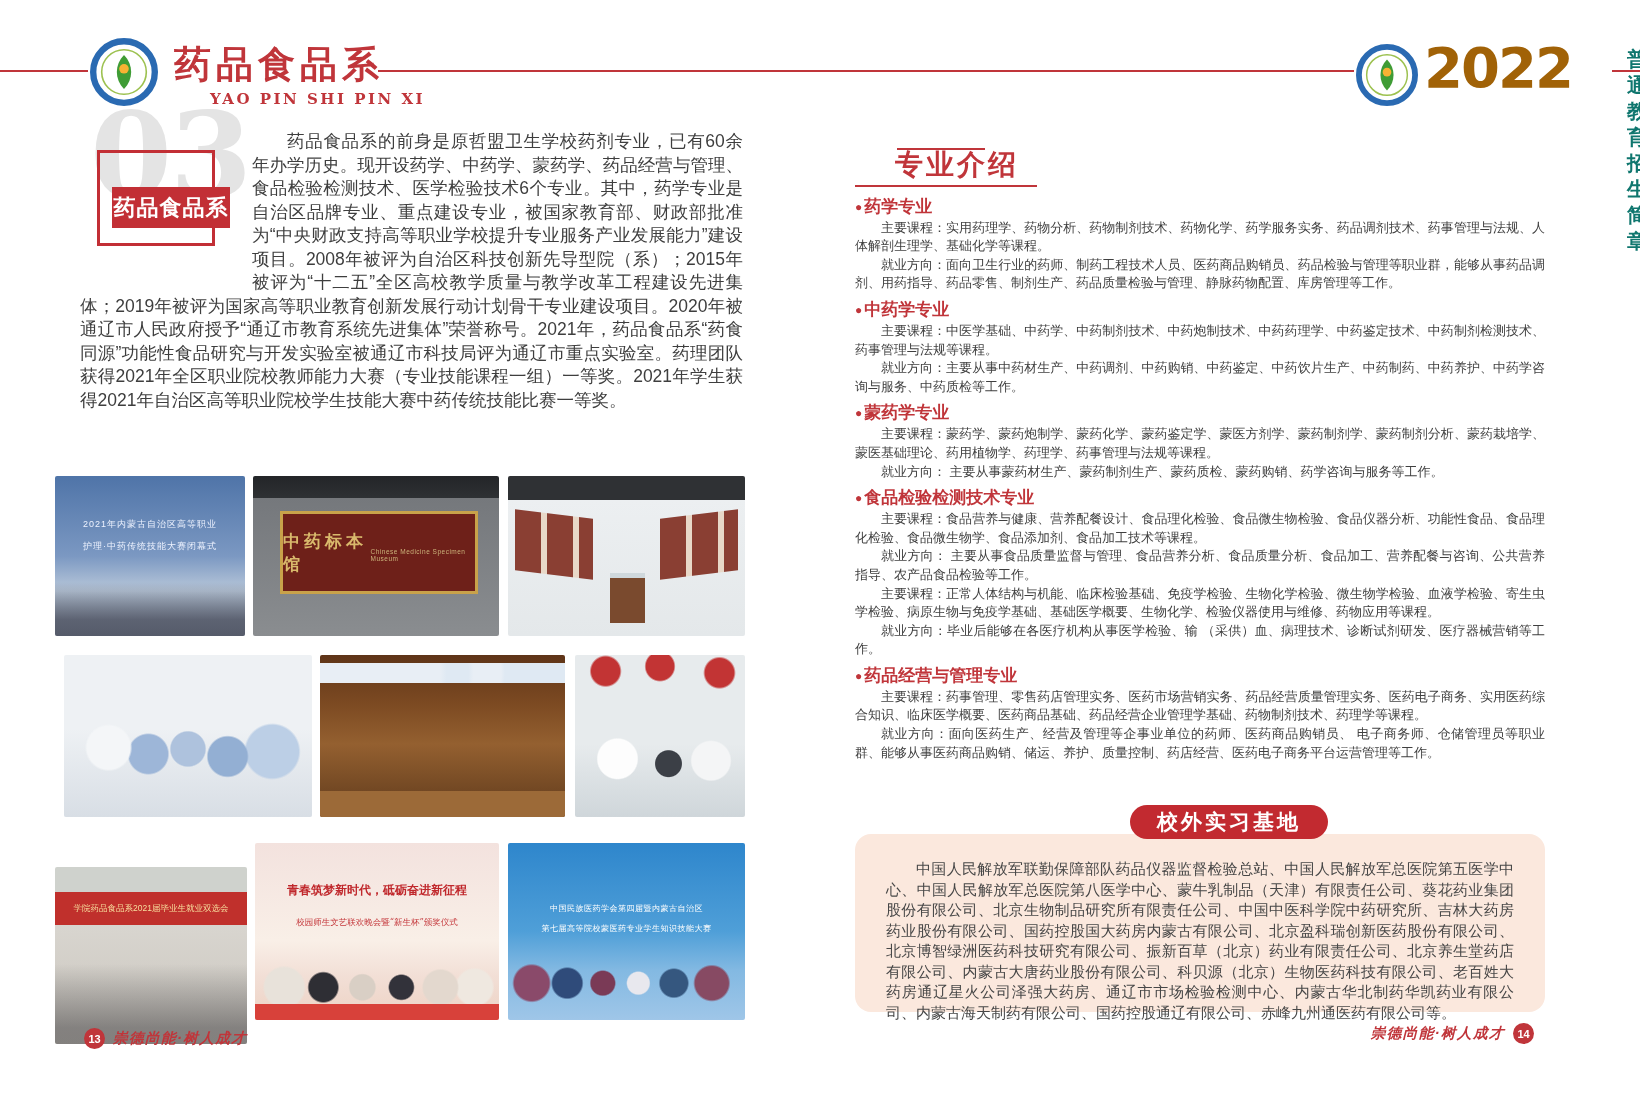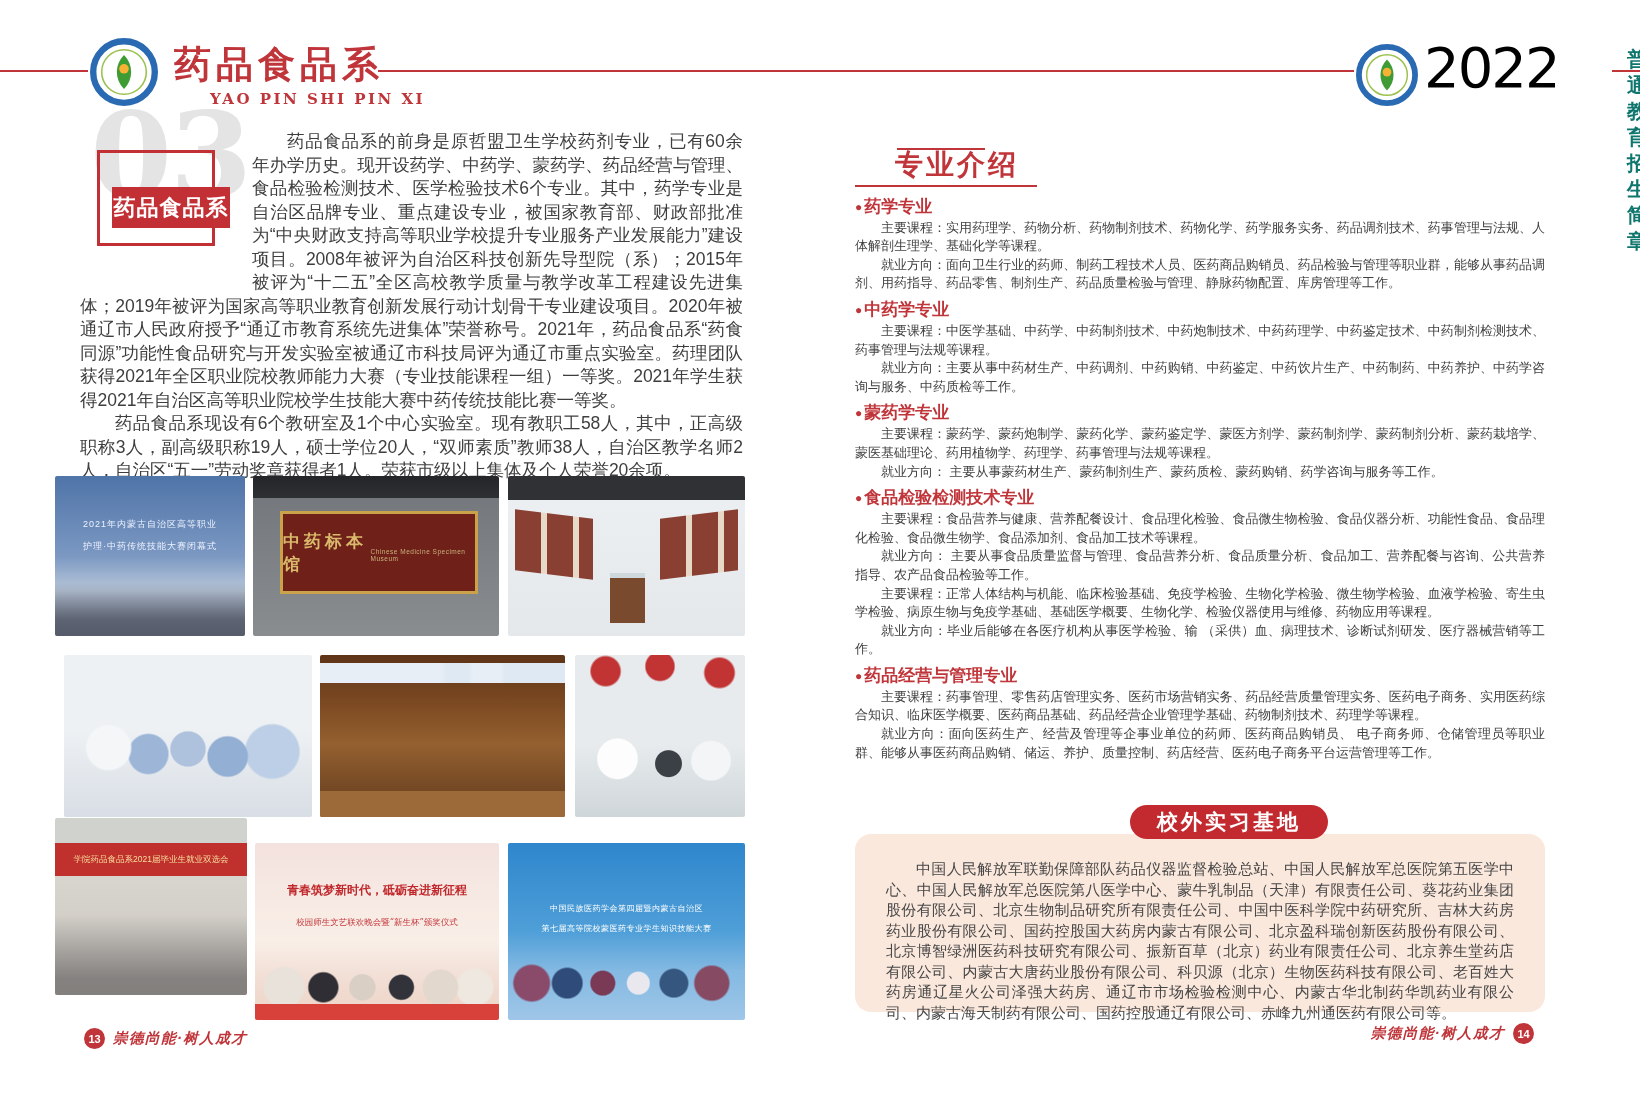--- a/index.html
+++ b/index.html
@@ -5,22 +5,22 @@
   html,body{margin:0;padding:0;background:#888;}
   #page{position:relative;width:1640px;height:1101px;background:#ffffff;overflow:hidden;
         font-family:"Liberation Sans","DejaVu Sans",sans-serif;color:#3f3f3f;}
   
   .hline{position:absolute;top:70px;height:2px;background:#c0353a;}
   .logo{position:absolute;}
   .dept-title{position:absolute;left:174px;top:40px;font-family:"DejaVu Serif","Liberation Serif",serif;
               font-weight:700;font-size:37px;letter-spacing:5px;color:#c0353a;}
   .dept-sub{position:absolute;left:210px;top:90px;font-family:"DejaVu Serif","Liberation Serif",serif;
             font-weight:700;font-size:15px;letter-spacing:2.5px;color:#c0353a;}
-  .year{position:absolute;left:1424px;top:40px;font-family:"DejaVu Sans",sans-serif;font-weight:400;
-        font-size:56px;line-height:1;letter-spacing:-2px;color:#000000;}
+  .year{position:absolute;left:1424px;top:40px;font-family:"DejaVu Sans",sans-serif;font-weight:700;
+        font-size:56px;line-height:1;letter-spacing:-2px;color:#a16207;}
   .year-cap{position:absolute;left:1627px;top:46px;font-size:20px;line-height:26px;font-weight:700;color:#0f766e;font-family:Liberation Serif, serif;}
   
   .num03{position:absolute;left:90px;top:96px;font-family:"DejaVu Serif","Liberation Serif",serif;
          font-weight:700;font-size:118px;line-height:1;color:#e4e4e4;letter-spacing:-2px;}
   .sq{position:absolute;left:97px;top:150px;width:112px;height:90px;border:3px solid #c22f35;}
   .redbox{position:absolute;left:112px;top:187px;width:118px;height:41px;background:#c22f35;color:#fff;
           font-family:"DejaVu Serif","Liberation Serif",serif;font-weight:700;font-size:22px;
           letter-spacing:1px;display:flex;align-items:center;justify-content:center;}
   
   .intro{position:absolute;left:80px;top:130px;width:663px;font-size:17.5px;line-height:23.5px;
@@ -69,21 +69,21 @@
   .ph5 .counter{position:absolute;bottom:0;width:100%;height:16%;background:#9c6a38;}
   .ph6{left:575px;top:655px;width:170px;height:162px;
        background:radial-gradient(circle at 18% 10%,#c23434 0 7%,transparent 8%),
                   radial-gradient(circle at 50% 7%,#c23434 0 8%,transparent 9%),
                   radial-gradient(circle at 85% 11%,#c23434 0 7%,transparent 8%),
                   linear-gradient(180deg,#e7ebed 0 55%,#cfd6da 100%);}
   .ph6 .figs{position:absolute;bottom:0;width:100%;height:60%;
        background:radial-gradient(circle at 25% 40%,#fdfdfd 0 14%,transparent 15%),
                   radial-gradient(circle at 55% 45%,#3b3f46 0 12%,transparent 13%),
                   radial-gradient(circle at 80% 42%,#f4f5f6 0 13%,transparent 14%);}
-  .ph7{left:55px;top:818px;width:192px;height:177px;
+  .ph7{left:55px;top:867px;width:192px;height:177px;
        background:linear-gradient(180deg,#cfd2cd 0%,#cfd2cd 14%,#d8d5cf 34%,#c9c4bc 100%);}
   .ph7 .banner{position:absolute;top:14%;width:100%;height:19%;background:#c0302c;
        display:flex;align-items:center;justify-content:center;}
   .ph7 .banner span{color:#f7df9e;font-size:8.5px;white-space:nowrap;}
   .ph7 .crowd{position:absolute;bottom:0;width:100%;height:45%;
        background:linear-gradient(180deg,rgba(45,45,50,0) 0%,rgba(45,45,50,.45) 80%);}
   .ph8{left:255px;top:843px;width:244px;height:177px;
        background:linear-gradient(180deg,#f3e2de 0%,#f9efe7 55%,#f2dfd6 75%,#edd2c4 100%);}
   .ph8 .c1{top:22%;color:#c0282c;font-family:"DejaVu Serif",serif;font-weight:700;font-size:12px;}
   .ph8 .c2{top:42%;color:#c4383c;font-family:"DejaVu Serif",serif;font-size:8.5px;}
@@ -165,21 +165,20 @@
     <div>招生简章</div>
   </div>
 
   <div class="num03">03</div>
   <div class="sq"></div>
   <div class="redbox">药品食品系</div>
 
   <div class="intro">
     <div class="spacer"></div>
     <p>药品食品系的前身是原哲盟卫生学校药剂专业，已有60余年办学历史。现开设药学、中药学、蒙药学、药品经营与管理、食品检验检测技术、医学检验技术6个专业。其中，药学专业是自治区品牌专业、重点建设专业，被国家教育部、财政部批准为“中央财政支持高等职业学校提升专业服务产业发展能力”建设项目。2008年被评为自治区科技创新先导型院（系）；2015年被评为“十二五”全区高校教学质量与教学改革工程建设先进集体；2019年被评为国家高等职业教育创新发展行动计划骨干专业建设项目。2020年被通辽市人民政府授予“通辽市教育系统先进集体”荣誉称号。2021年，药品食品系“药食同源”功能性食品研究与开发实验室被通辽市科技局评为通辽市重点实验室。药理团队获得2021年全区职业院校教师能力大赛（专业技能课程一组）一等奖。2021年学生获得2021年自治区高等职业院校学生技能大赛中药传统技能比赛一等奖。</p>
-    <p>药品食品系现设有6个教研室及1个中心实验室。现有教职工58人，其中，正高级职称3人，副高级职称19人，硕士学位20人，“双师素质”教师38人，自治区教学名师2人，自治区“五一”劳动奖章获得者1人。荣获市级以上集体及个人荣誉20余项。</p>
   </div>
 
   <div class="ph ph1">
     <div class="cap c1">2021年内蒙古自治区高等职业</div>
     <div class="cap c2">护理·中药传统技能大赛闭幕式</div>
     <div class="crowd"></div>
   </div>
   <div class="ph ph2">
     <div class="sign">
       <div class="zh">中药标本馆</div>

